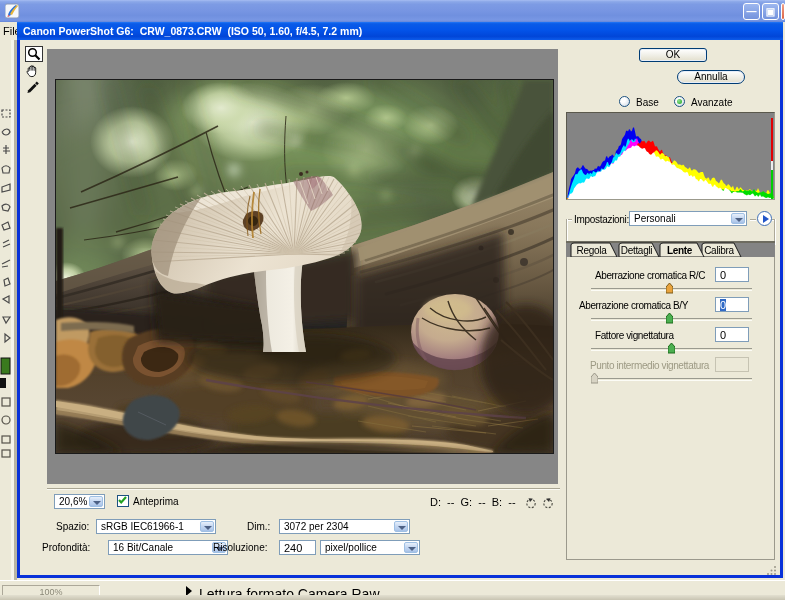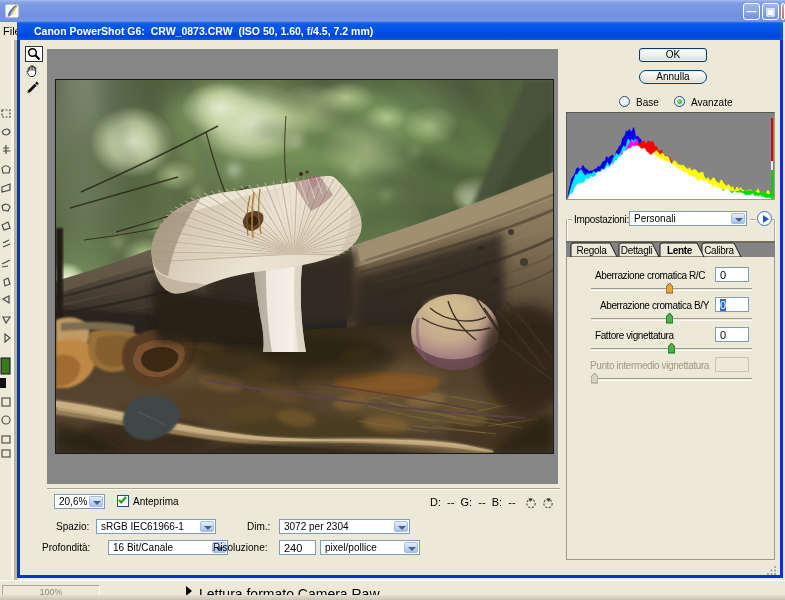--- a/index.html
+++ b/index.html
@@ -23,35 +23,35 @@
 #statusbar .tri { position:absolute; left:186px; top:5px; width:0; height:0; border-left:6px solid #000; border-top:5px solid transparent; border-bottom:5px solid transparent; }
 #botedge { left:0; top:595px; width:785px; height:5px; background:linear-gradient(to bottom,#e3e0d0,#c8c4b2); }
 
 
 #dlg { left:17px; top:22px; width:766px; height:556px;
   background:#ece9d8;
   border-left:3px solid #0831d9; border-right:3px solid #0831d9; border-bottom:3px solid #0831d9; }
 #dlgtitle { left:17px; top:22px; width:766px; height:18px;
   background:linear-gradient(to bottom,#2377f6 0%,#0a5be8 10%,#0353e9 45%,#0146d8 80%,#0d5bea 100%);
   color:#fff; font-size:11px; font-weight:bold; line-height:18px; }
-#dlgtitle span { margin-left:17px; font-size:10.5px; letter-spacing:0; }
+#dlgtitle span { margin-left:6px; font-size:10.5px; letter-spacing:0; }
 
 
 .tool { left:25px; width:18px; height:16px; }
 #tool-zoom { top:46px; background:#fff; border:1px solid #333; }
 
 
 #preview { left:47px; top:49px; width:511px; height:435px; background:#868686; }
 #photo { left:56px; top:80px; width:497px; height:373px; background:#222; outline:1px solid #1a1a1a; }
 
 
 .btn { width:68px; height:14px; background:linear-gradient(to bottom,#ffffff,#f2f1ea 45%,#e5e2d2 90%,#d8d4c0); border:1px solid #003c74; border-radius:3px;
   font-size:10px; color:#000; text-align:center; line-height:12px; box-shadow:inset 0 0 0 1px #e7eef9; }
 #btn-ok { left:639px; top:48px; }
-#btn-cancel { left:639px; top:70px;border-radius:7px; }
+#btn-cancel { left:677px; top:70px;border-radius:7px; }
 .radio { width:11px; height:11px; border-radius:50%; border:1px solid #1d5281; background:radial-gradient(circle at 30% 30%, #fefefe 30%, #dfe6ee 70%, #b0c4d8); }
 .radio .dot { position:absolute; left:2px; top:2px; width:5px; height:5px; border-radius:50%; background:radial-gradient(circle at 35% 35%, #8ee08e, #1ca31c); }
 .rlabel { font-size:10px; color:#000; top:97px; }
 
 #hist { left:566px; top:112px; width:209px; height:88px; background:#848484; border:1px solid #9b998c; border-top-color:#5a584c; border-left-color:#5a584c; }
 
 
 #lbl-imp { left:574px; top:214px; font-size:10px; letter-spacing:-0.3px; }
 .combo { height:15px; border:1px solid #7f9db9; background:#fff; font-size:10px; line-height:13px; padding-left:4px; color:#000; }
 .combo .arrow { position:absolute; right:1px; top:1px; bottom:1px; width:14px;
@@ -578,21 +578,21 @@
   </svg>
 
 <div id="panel" class="abs">
 <div class="slbl abs" style="left:28px; top:13px;">Aberrazione cromatica R/C</div>
 <div class="sinput abs" style="left:148px; top:10px;">0</div>
 <div class="srail abs" style="left:24px; top:31px; width:161px;"></div>
 <svg class="abs sthumb" style="left:99px; top:26px;" width="7" height="11" viewBox="0 0 7 11">
       <path d="M3.5 0 L7 4 L7 10 L0 10 L0 4 Z" fill="#e8a33d" stroke="#7a5a1a" stroke-width="1"></path>
     </svg>
 
-<div class="slbl abs" style="left:33px; top:43px;">Aberrazione cromatica B/Y</div>
+<div class="slbl abs" style="left:12px; top:43px;">Aberrazione cromatica B/Y</div>
 <div class="sinput abs" style="left:148px; top:40px; background:#fff;"><span style="background:#316ac5;color:#fff;">0</span></div>
 <div class="srail abs" style="left:24px; top:61px; width:161px;"></div>
 <svg class="abs sthumb" style="left:99px; top:56px;" width="7" height="11" viewBox="0 0 7 11">
       <path d="M3.5 0 L7 4 L7 10 L0 10 L0 4 Z" fill="#4caf50" stroke="#1a6a1a" stroke-width="1"></path>
     </svg>
 
 <div class="slbl abs" style="left:28px; top:73px;">Fattore vignettatura</div>
 <div class="sinput abs" style="left:148px; top:70px;">0</div>
 <div class="srail abs" style="left:24px; top:91px; width:161px;"></div>
 <svg class="abs sthumb" style="left:101px; top:86px;" width="7" height="11" viewBox="0 0 7 11">

